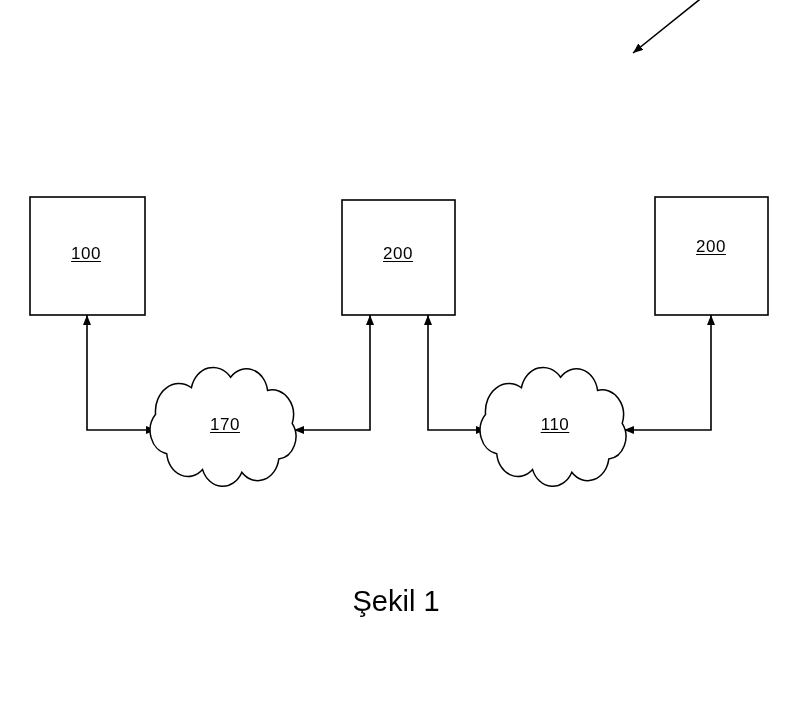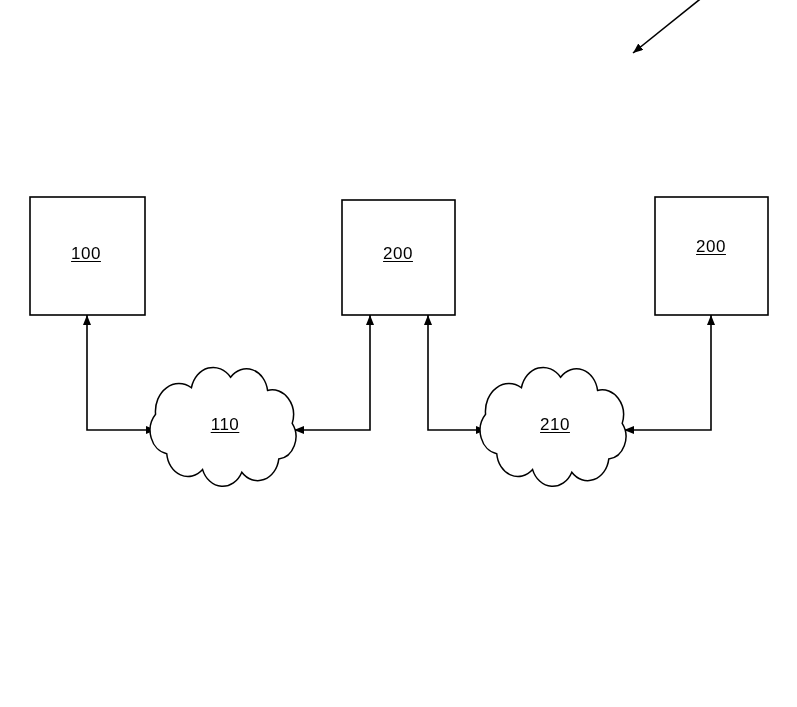--- a/index.html
+++ b/index.html
@@ -64,17 +64,18 @@
     <polyline points="428,315 428,430 486,430" fill="none" stroke="#000000" stroke-width="1.6" marker-start="url(#arrow-start)" marker-end="url(#arrow-end)"></polyline>
     <polyline points="711,315 711,430 624,430" fill="none" stroke="#000000" stroke-width="1.6" marker-start="url(#arrow-start)" marker-end="url(#arrow-end)"></polyline>
 
     <path transform="translate(225,430) scale(1.12,1.32)" d="M -52 18 A 18 18 0 0 1 -62 -12 A 21 21 0 0 1 -30 -32 A 20 20 0 0 1 5 -40 A 19 19 0 0 1 38 -30 A 19 19 0 0 1 60 -5 A 17 17 0 0 1 48 22 A 19 19 0 0 1 15 32 A 19 19 0 0 1 -20 30 A 19 19 0 0 1 -52 18 Z" fill="#ffffff" stroke="#000000" stroke-width="1.5" vector-effect="non-scaling-stroke"></path>
     <path transform="translate(555,430) scale(1.12,1.32)" d="M -52 18 A 18 18 0 0 1 -62 -12 A 21 21 0 0 1 -30 -32 A 20 20 0 0 1 5 -40 A 19 19 0 0 1 38 -30 A 19 19 0 0 1 60 -5 A 17 17 0 0 1 48 22 A 19 19 0 0 1 15 32 A 19 19 0 0 1 -20 30 A 19 19 0 0 1 -52 18 Z" fill="#ffffff" stroke="#000000" stroke-width="1.5" vector-effect="non-scaling-stroke"></path>
   </svg>
 
   <div class="node-label" style="left:86px; top:254px;">100</div>
   <div class="node-label" style="left:398px; top:254px;">200</div>
   <div class="node-label" style="left:711px; top:247px;">200</div>
-  <div class="node-label" style="left:225px; top:425px;">110</div>
-  <div class="node-label" style="left:555px; top:425px;">210</div>
+  <div class="node-label" style="left:225px; top:425px;">170</div>
+  <div class="node-label" style="left:555px; top:425px;">110</div>
 
+  <div class="figure-caption" style="left:396px; top:601px;">Şekil 1</div>
 
 </div>
 
 </body></html>

